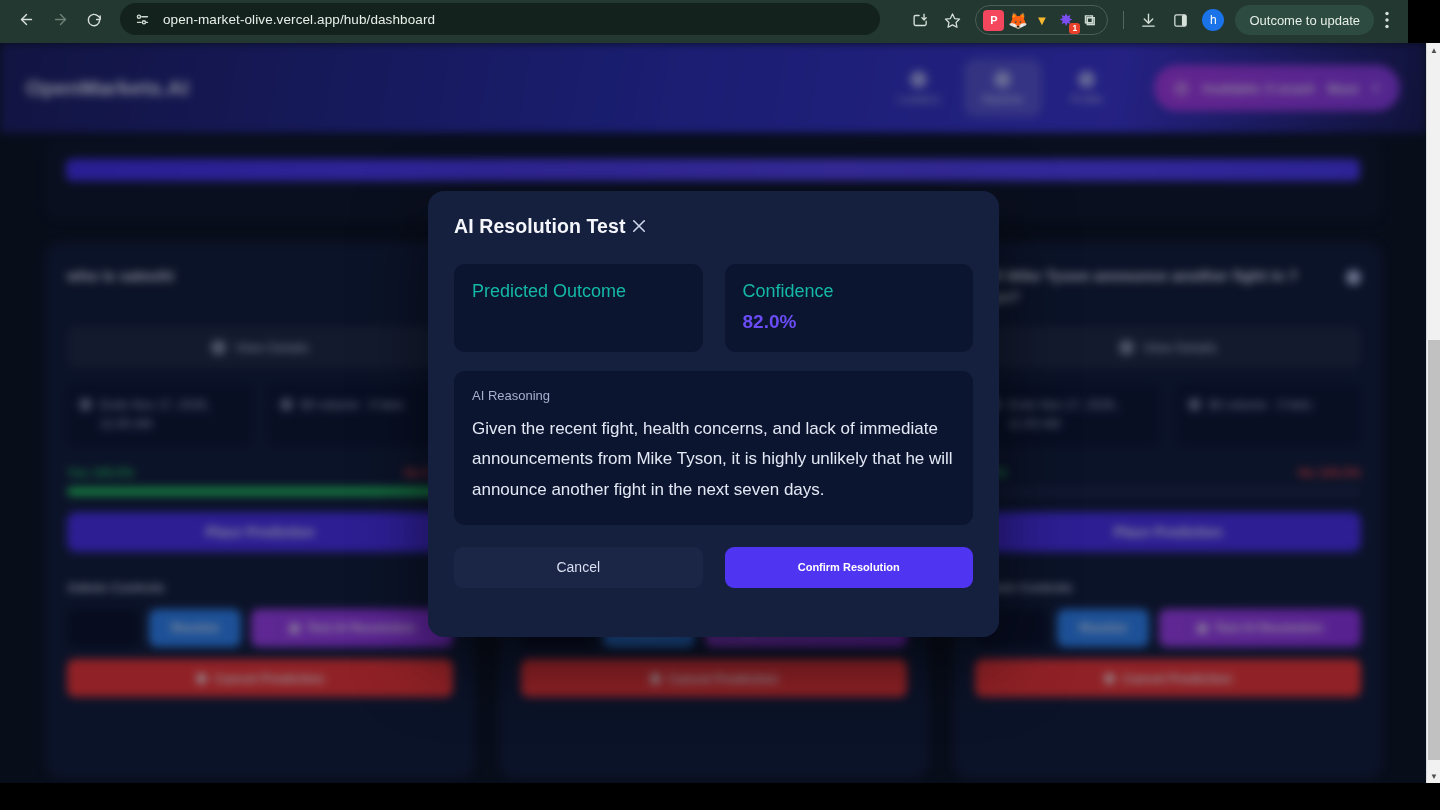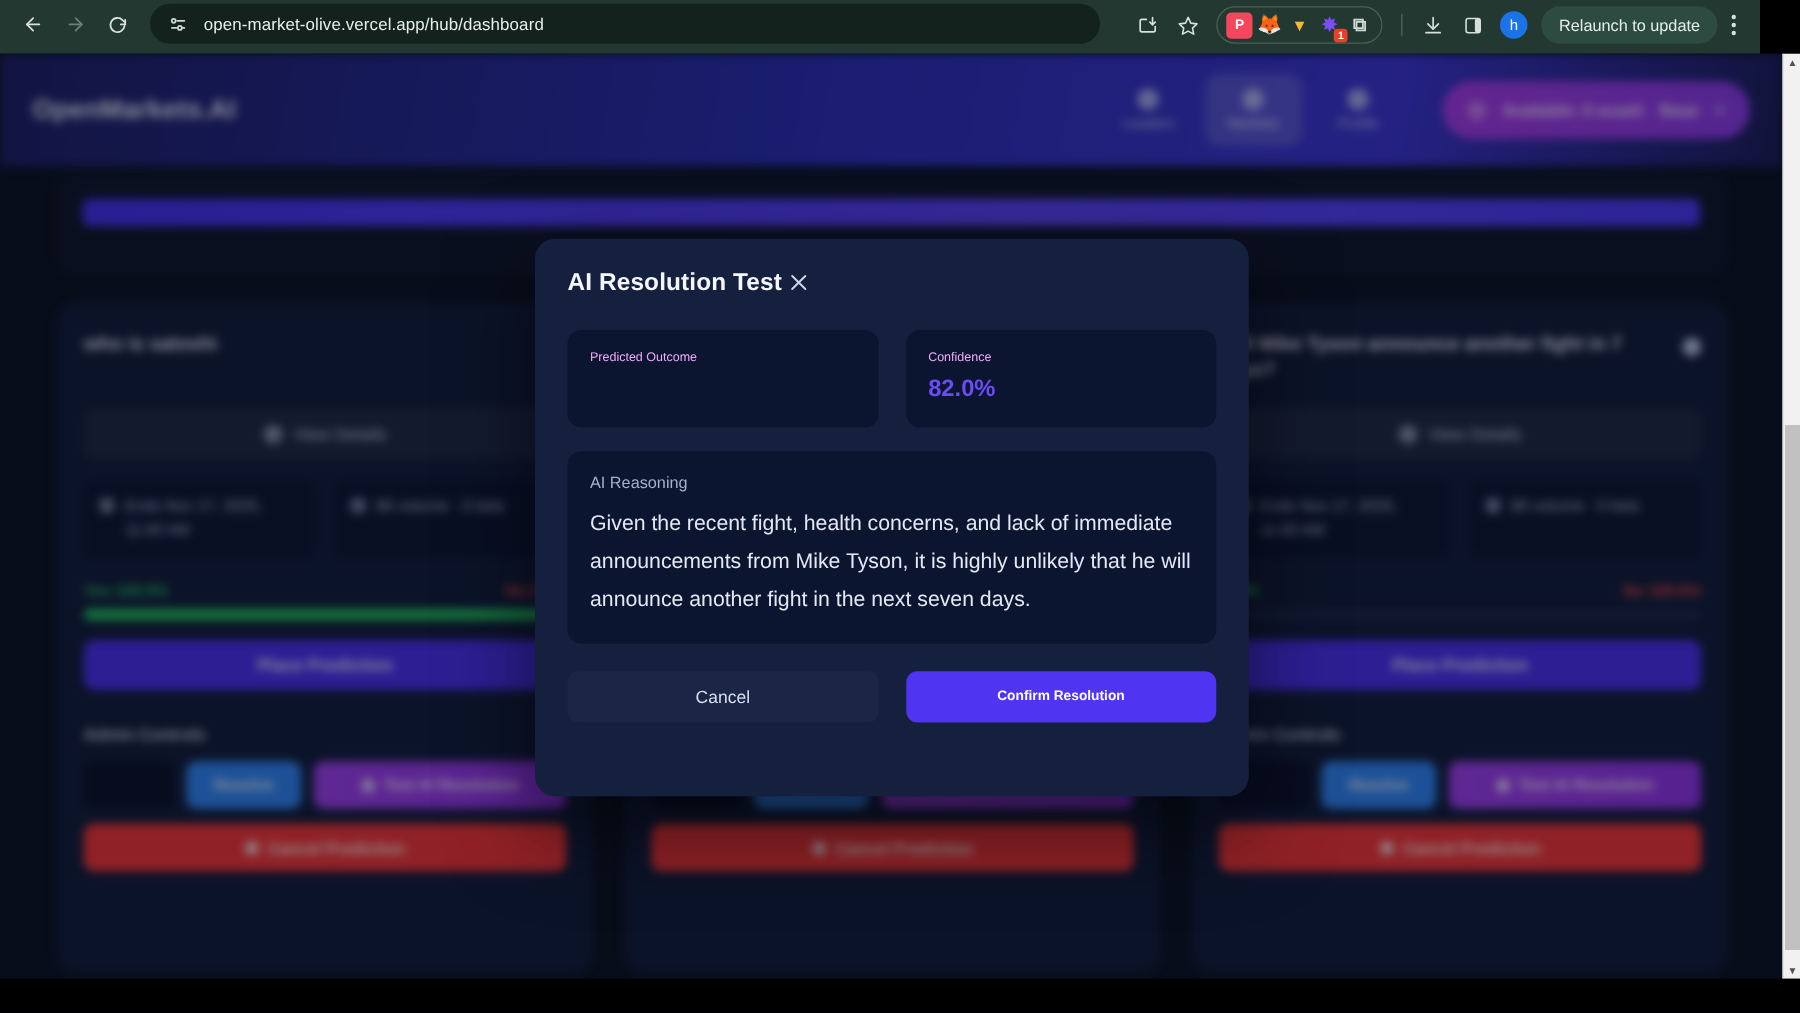--- a/index.html
+++ b/index.html
@@ -266,21 +266,21 @@
   }
   #modal-close svg { width: 18px; height: 18px; display:block; }
 
   #kpi-row { display: flex; gap: 22px; margin-top: 25px; }
   .kpi-card {
     flex: 1 1 0;
     background: #0c1530;
     border-radius: 11px;
     padding: 17px 18px 19px;
   }
-  .kpi-label { font-size: 10px; color: #f0abfc; }
+  .kpi-label { font-size: 18px; color: #14b8a6; }
   .kpi-value { margin-top: 9px; font-size: 19px; font-weight: 700; }
   .kpi-value.outcome { color: #2bd46a; }
   .kpi-value.confidence { color: #6a4cf5; }
 
   #reasoning-card {
     margin-top: 19px;
     background: #0c1530;
     border-radius: 11px;
     padding: 17px 18px 20px;
   }
@@ -414,21 +414,21 @@
     <div class="chrome-icon" title="Side panel">
       <svg viewBox="0 0 24 24" fill="none" stroke="currentColor" stroke-width="1.8">
           <rect x="4" y="4" width="16" height="16" rx="2.5"></rect>
           <rect x="14" y="4" width="6" height="16" rx="2.5" fill="currentColor" stroke="none"></rect>
         </svg>
     </div>
     <div id="profile-avatar">
       <span>h</span>
     </div>
     <div id="relaunch-btn">
-      <span>Relaunch to update</span>
+      <span>Outcome to update</span>
     </div>
     <div id="kebab" title="Customize and control Chrome">
       <svg viewBox="0 0 24 24" fill="currentColor">
           <circle cx="12" cy="5" r="1.9"></circle>
           <circle cx="12" cy="12" r="1.9"></circle>
           <circle cx="12" cy="19" r="1.9"></circle>
         </svg>
     </div>
   </div>
 </div>

